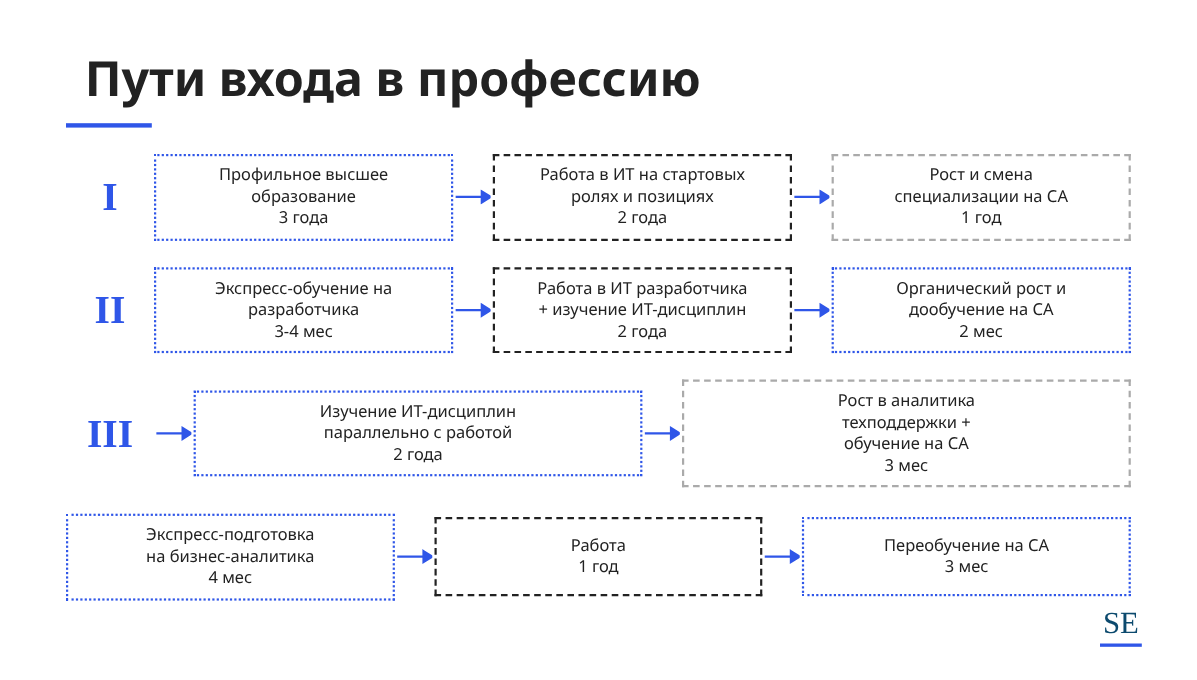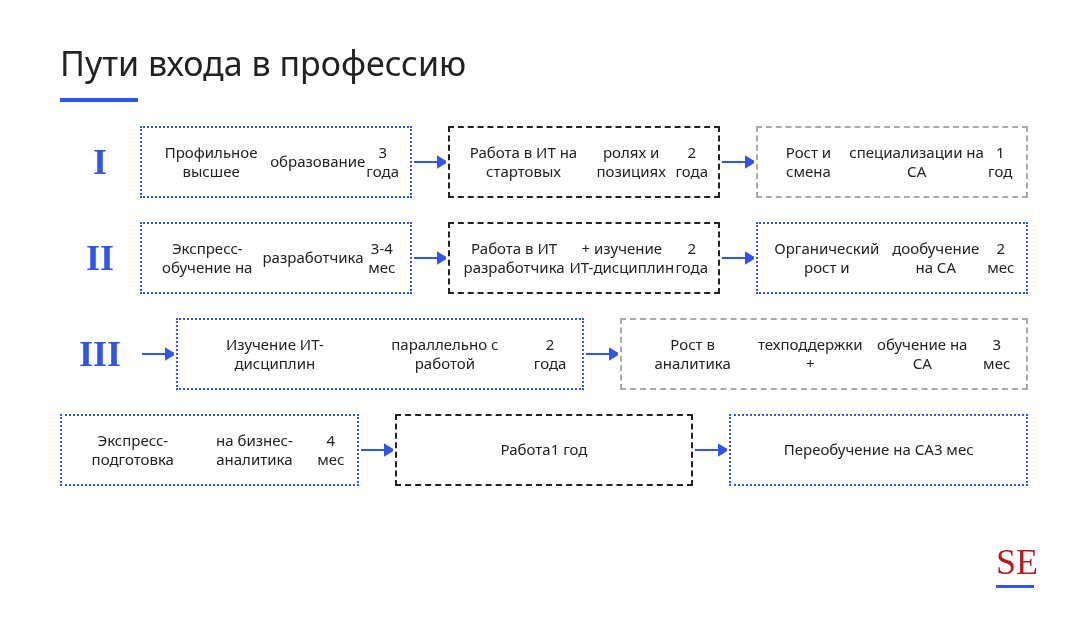--- a/index.html
+++ b/index.html
@@ -6,23 +6,24 @@
     body {
       width: 1088px;
       height: 618px;
       padding: 40px 60px;
       font-family: 'Segoe UI', system-ui, sans-serif;
       background: #fff;
       color: #222;
       position: relative;
     }
     .title {
-      font-size: 34px;
-      font-weight: 400;
+      font-size: 44px;
+      font-weight: 700;
       margin-bottom: 12px;
+      margin-left: 17px;
     }
     .underline {
       width: 78px;
       height: 4px;
       background: #2f56e8;
       margin-bottom: 24px;
     }
     .rows {
       display: flex;
       flex-direction: column;
@@ -38,21 +39,21 @@
       font-size: 36px;
       font-weight: 700;
       color: #2f56e8;
       text-align: center;
       flex-shrink: 0;
     }
     .step {
       flex: 1 1 0;
       min-height: 72px;
       display: flex;
-      flex-direction: row;
+      flex-direction: column;
       justify-content: center;
       align-items: center;
       text-align: center;
       padding: 8px 10px;
       font-size: 15px;
       line-height: 1.3;
       border-width: 2px;
     }
     .step.blue-dotted { border: 2.5px dotted #2f56e8; }
     .step.black-dashed { border: 2px dashed #222; }
@@ -64,23 +65,23 @@
       align-items: center;
       flex-shrink: 0;
     }
     .arrow svg { width: 32px; height: 14px; }
     .arrow svg line, .arrow svg path { stroke: #2f56e8; stroke-width: 2; fill: #2f56e8; }
     .tag {
       position: absolute;
       bottom: 30px;
       right: 50px;
       font-family: Georgia, 'Times New Roman', serif;
-      font-size: 36px;
+      font-size: 28px;
       font-weight: 500;
-      color: #b91c1c;
+      color: #0c4a6e;
       text-align: center;
     }
     .tag-bar {
       width: 38px;
       height: 3px;
       background: #2f56e8;
       margin-top: 2px;
     }
   </style>
 </head>

